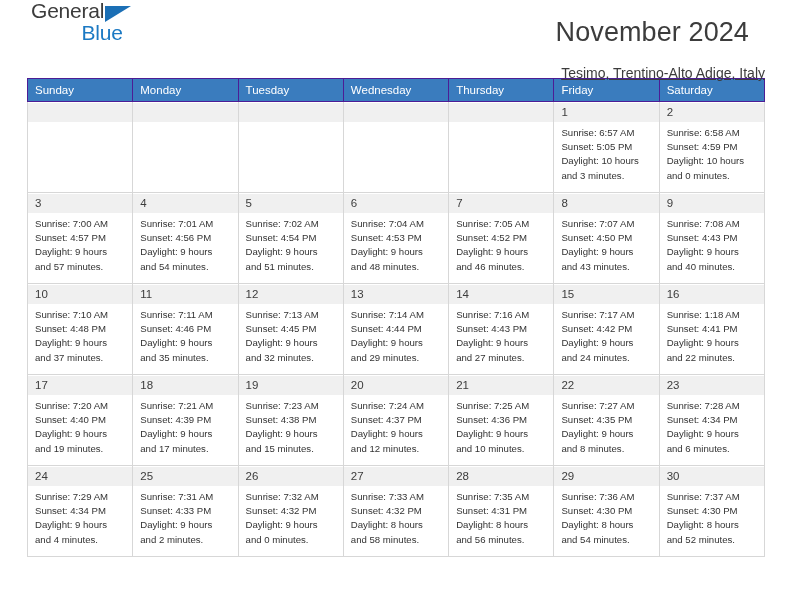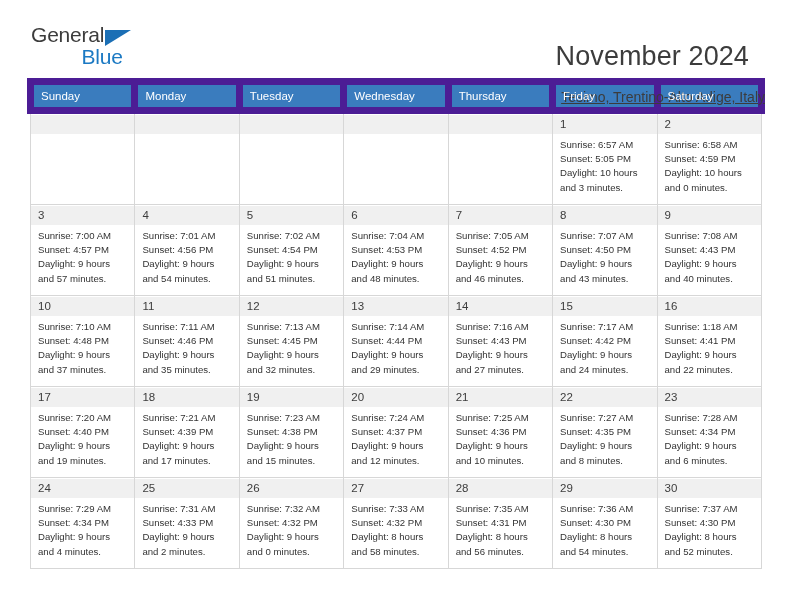--- a/index.html
+++ b/index.html
@@ -20,21 +20,20 @@
     height: 612px;
     box-sizing: border-box;
     padding: 0 27px;
   }
 
   
   .top {
     display: flex;
     justify-content: space-between;
     align-items: flex-start;
-    padding-top: 24px;
     height: 72px;
     box-sizing: border-box;
   }
   .brand {
     position: relative;
     width: 120px;
     height: 48px;
     padding-left: 4px;
   }
   .brand-general {
@@ -93,21 +92,21 @@
   }
   .cal th {
     background: #3a7cbe;
     color: #ffffff;
     font-size: 11.5px;
     font-weight: normal;
     text-align: left;
     padding: 5px 0 5px 7px;
     height: 21px;
     box-sizing: border-box;
-    border: 7px solid #4c1d95;
+    border: 1px solid #4c1d95;
     margin-left: 22px;
   }
   .cal td {
     width: 105.4px;
     height: 90px;
     vertical-align: top;
     padding: 0;
     border: 1px solid #d7d7d7;
     background: #ffffff;
   }

